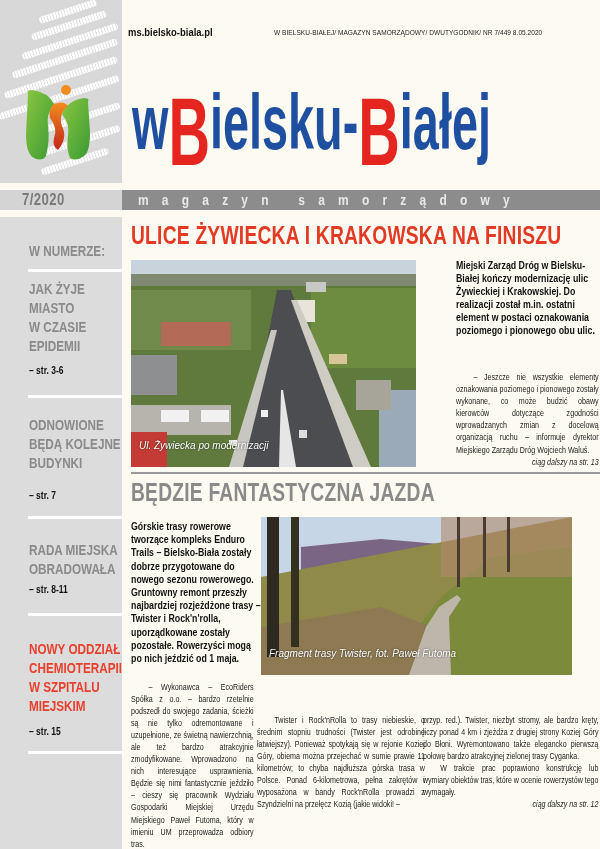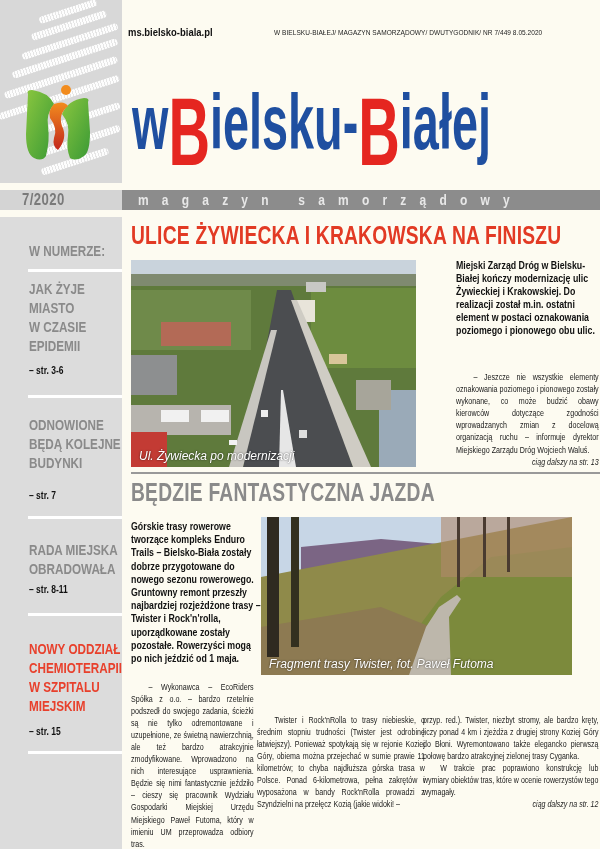--- a/index.html
+++ b/index.html
@@ -31,21 +31,21 @@
 
   .mag-band { position: absolute; left: 122px; top: 190px; width: 478px; height: 20px; background: #8c8c8c; }
   .mag-text { position: absolute; left: 138px; top: 190px; font-size: 15px; line-height: 20px; color: #e8e8e8; font-weight: bold; letter-spacing: 16.5px; transform: scaleX(0.8); transform-origin: left; white-space: nowrap; }
 
   .headline1 { position: absolute; left: 131px; top: 220px; font-size: 26px; font-weight: bold; color: #e23a24; transform: scaleX(0.74); transform-origin: left; white-space: nowrap; letter-spacing: 0.3px; }
   .headline2 { position: absolute; left: 131px; top: 477px; font-size: 26px; font-weight: bold; color: #8a8a8a; transform: scaleX(0.74); transform-origin: left; white-space: nowrap; letter-spacing: 0.3px; }
   .rule-top { position: absolute; left: 131px; top: 472px; width: 469px; height: 2px; background: #999; }
 
   .photo1 { position: absolute; left: 131px; top: 260px; width: 285px; height: 207px; overflow: hidden; background: #6a7a5a; }
   .photo2 { position: absolute; left: 261px; top: 517px; width: 311px; height: 158px; overflow: hidden; background: #1d4ed8; }
-  .photo-caption { position: absolute; left: 8px; bottom: 4px; font-size: 12px; font-style: italic; color: #fff; text-shadow: 0 0 2px rgba(0,0,0,0.7); white-space: nowrap; }
+  .photo-caption { position: absolute; left: 8px; bottom: 16px; font-size: 10px; font-style: italic; color: #fff; text-shadow: 0 0 2px rgba(0,0,0,0.7); white-space: nowrap; }
 
   .lead1 { position: absolute; left: 456px; top: 259px; width: 140px; font-size: 10px; line-height: 13.1px; font-weight: bold; color: #111; transform: scaleX(0.88); transform-origin: left top; width: 158px; }
   .body1 { position: absolute; left: 456px; top: 372px; width: 164px; font-size: 8.2px; line-height: 12.1px; color: #1a1a1a; text-align: justify; transform: scaleX(0.87); transform-origin: left top; }
   .cont { font-style: italic; text-align: right; display: block; }
 
   .lead2 { position: absolute; left: 131px; top: 520px; width: 150px; font-size: 10px; line-height: 13.2px; font-weight: bold; color: #111; transform: scaleX(0.88); transform-origin: left top; }
   .body2 { position: absolute; left: 131px; top: 682px; width: 138px; font-size: 8.2px; line-height: 12.05px; color: #1a1a1a; text-align: justify; transform: scaleX(0.87); transform-origin: left top; width: 141px; }
   .body3 { position: absolute; left: 257px; top: 715px; width: 193px; font-size: 8.2px; line-height: 12.05px; color: #1a1a1a; text-align: justify; transform: scaleX(0.87); transform-origin: left top; }
   .body4 { position: absolute; left: 423px; top: 715px; width: 204px; font-size: 8.2px; line-height: 12.05px; color: #1a1a1a; text-align: justify; transform: scaleX(0.86); transform-origin: left top; }
   .indent { text-indent: 20px; display: block; }

